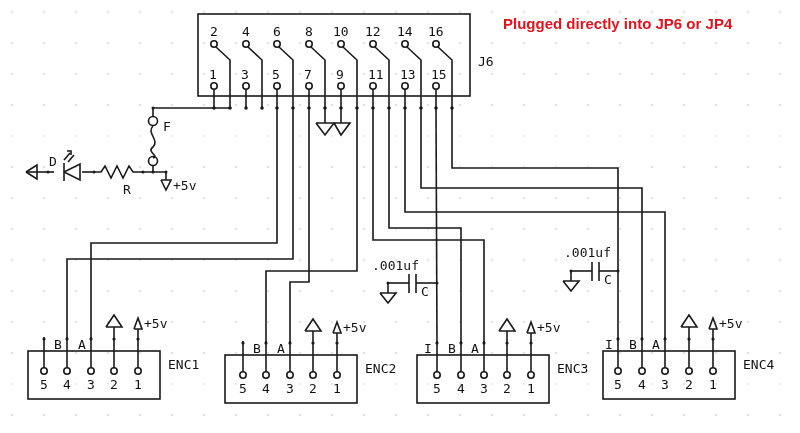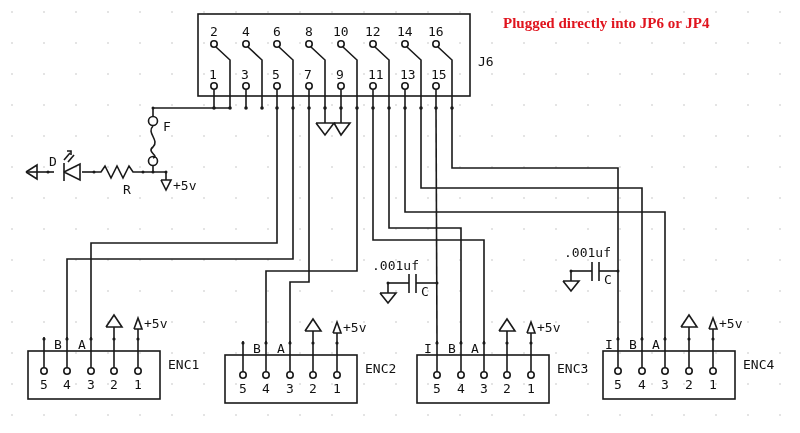--- a/index.html
+++ b/index.html
@@ -3,21 +3,21 @@
 <meta charset="utf-8">
 <style>
   html, body { margin:0; padding:0; background:#ffffff; }
   body { width:800px; height:433px; overflow:hidden; position:relative; font-family:"DejaVu Sans Mono", monospace; }
   #schem { position:absolute; left:0; top:0; }
   .wire { stroke:#1a1a1a; stroke-width:1.6; fill:none; }
   .sym { stroke:#1a1a1a; stroke-width:1.6; fill:none; }
   .dot { fill:#1a1a1a; }
   .grid { fill:#b5b5b5; }
   .lbl { font-family:"DejaVu Sans Mono", monospace; font-size:13px; fill:#111; }
-  .note { position:absolute; left:503px; top:15px; color:#e0141e; font-family:Liberation Serif, serif; font-weight:bold; font-size:15px; white-space:nowrap; }
+  .note { position:absolute; left:503px; top:15px; color:#e0141e; font-family:Liberation Sans, sans-serif; font-weight:bold; font-size:15px; white-space:nowrap; }
 </style>
 </head>
 <body>
 
 <div class="note">Plugged directly into JP6 or JP4</div>
 
 <svg id="schem" width="800" height="433" viewBox="0 0 800 433">
   <g id="grid">
       <circle cx="12" cy="12" r="0.7" class="grid"></circle>
       <circle cx="12" cy="43" r="0.7" class="grid"></circle>

